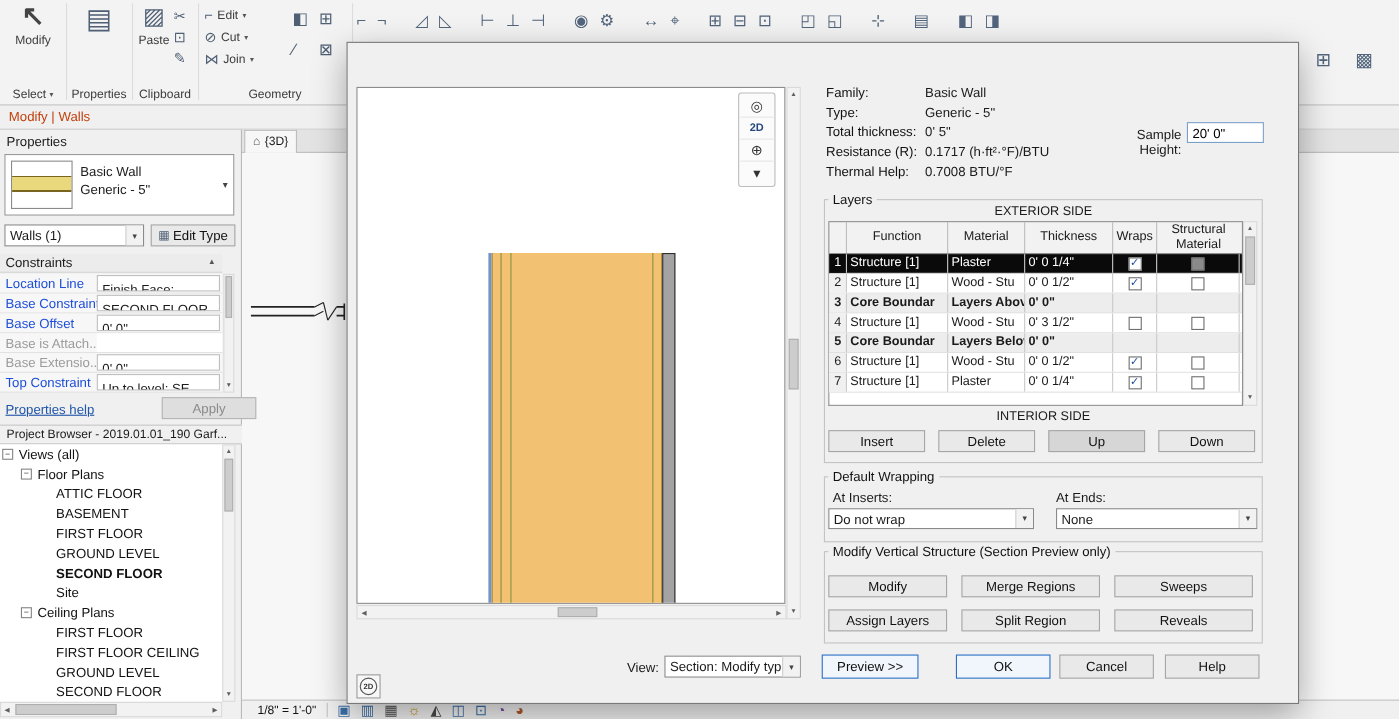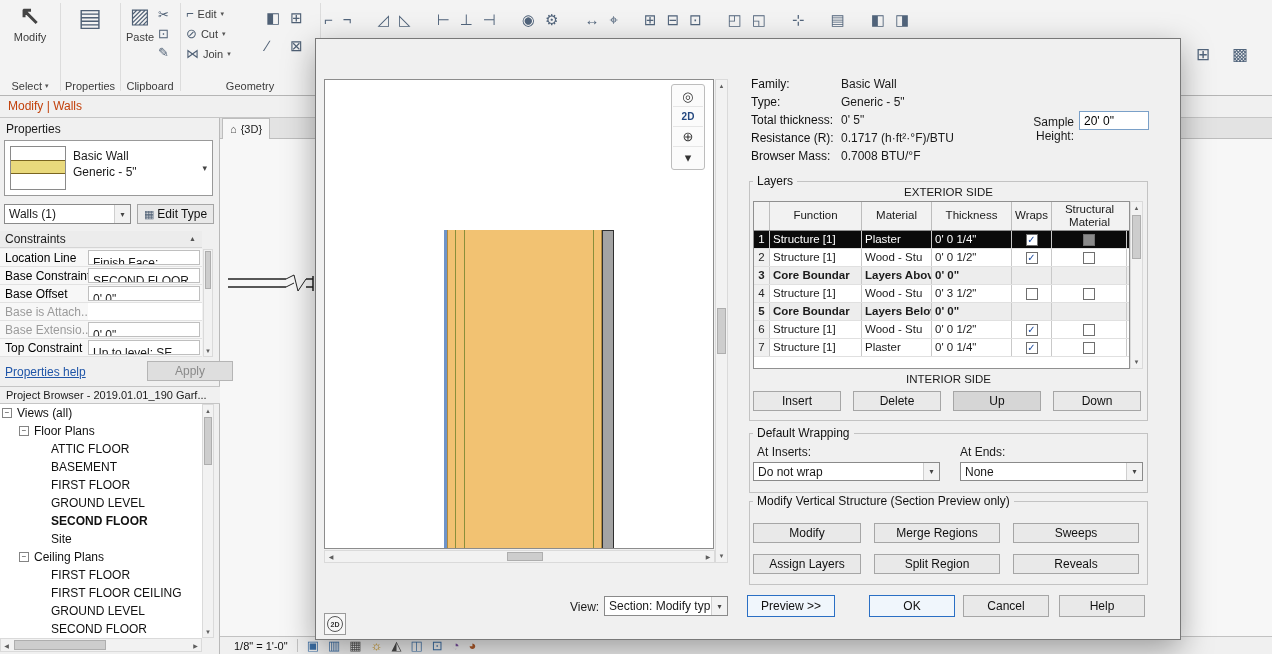--- a/index.html
+++ b/index.html
@@ -48,21 +48,21 @@
   .dd{background:#fff;border:1px solid #8a8a8a;display:flex;align-items:center;font-size:12px;}
   .dd .txt{flex:1;padding:0 4px;white-space:nowrap;overflow:hidden;}
   .dd .arw{width:16px;align-self:stretch;border-left:1px solid #cfcfcf;background:#f2f2f2;display:flex;align-items:center;justify-content:center;font-size:8px;color:#444;}
   .btn{background:#e9e9e9;border:1px solid #a6a6a6;font-family:inherit;font-size:12px;color:#111;display:flex;align-items:center;justify-content:center;padding:0;}
   .btn.primary{border-color:#2a6fc4;background:#f0f6fc;}
   .btn.pressed{background:#d6d6d6;}
   .btn.disabled{color:#8a8a8a;background:#dedede;border-color:#b5b5b5;}
   #constraints-hd{position:absolute;left:0;top:113px;width:202px;height:17px;background:#ececec;border-bottom:1px solid #d5d5d5;padding:1px 0 0 5px;}
   #constraint-rows{position:absolute;left:0;top:131px;width:202px;}
   .prow{display:flex;height:18px;border-bottom:1px solid #e2e2e2;background:#f7f7f7;}
-  .plabel{width:88px;padding:2px 0 0 5px;color:#000000;white-space:nowrap;overflow:hidden;}
+  .plabel{width:88px;padding:2px 0 0 5px;color:#1d4ed8;white-space:nowrap;overflow:hidden;}
   .plabel.dim{color:#9b9b9b;}
   .pvalue{flex:1;padding:2px 0 0 4px;white-space:nowrap;overflow:hidden;background:#fff;}
   .pvalue.boxed{border:1px solid #bfbfbf;margin:1px 2px 1px 0;padding-top:5px;}
   .link{color:#1f55a8;text-decoration:underline;}
   #browser-title{position:absolute;left:0;top:268px;width:220px;height:18px;border-top:1px solid #c5c5c5;border-bottom:1px solid #c5c5c5;background:#f0f0f0;padding:2px 0 0 6px;font-size:11px;white-space:nowrap;overflow:hidden;}
   #browser-tree{position:absolute;left:0;top:286px;width:202px;height:234px;background:#fff;overflow:hidden;}
   .titem{display:flex;align-items:center;height:18px;white-space:nowrap;font-size:12px;color:#111;}
   .titem.bold{font-weight:bold;}
   .expander{width:10px;height:10px;border:1px solid #848484;background:#fff;display:inline-flex;align-items:center;justify-content:center;font-size:8px;line-height:1;margin-right:5px;color:#333;flex:none;}
   .exp-spacer{width:15px;flex:none;}
@@ -424,21 +424,21 @@
         </div>
         <div class="irow">
           <span class="ilabel">Total thickness:</span>
           <span class="ivalue">0' 5"</span>
         </div>
         <div class="irow">
           <span class="ilabel">Resistance (R):</span>
           <span class="ivalue">0.1717 (h·ft²·°F)/BTU</span>
         </div>
         <div class="irow">
-          <span class="ilabel">Browser Mass:</span>
+          <span class="ilabel">Thermal Help:</span>
           <span class="ivalue">0.7008 BTU/°F</span>
         </div>
       </div>
     <span class="abs" style="left:676px;top:76px;width:82px;text-align:right">Sample Height:</span>
     <input id="sample-input" value="20' 0&quot;" style="">
 
     <div class="group" style="left:433px;top:142px;width:399px;height:240px"></div>
     <span class="grouplabel" style="left:437px;top:135px">Layers</span>
     <div class="abs" style="left:433px;top:147px;width:399px;text-align:center;font-size:11.5px">EXTERIOR SIDE</div>
     <div id="layers-head">

